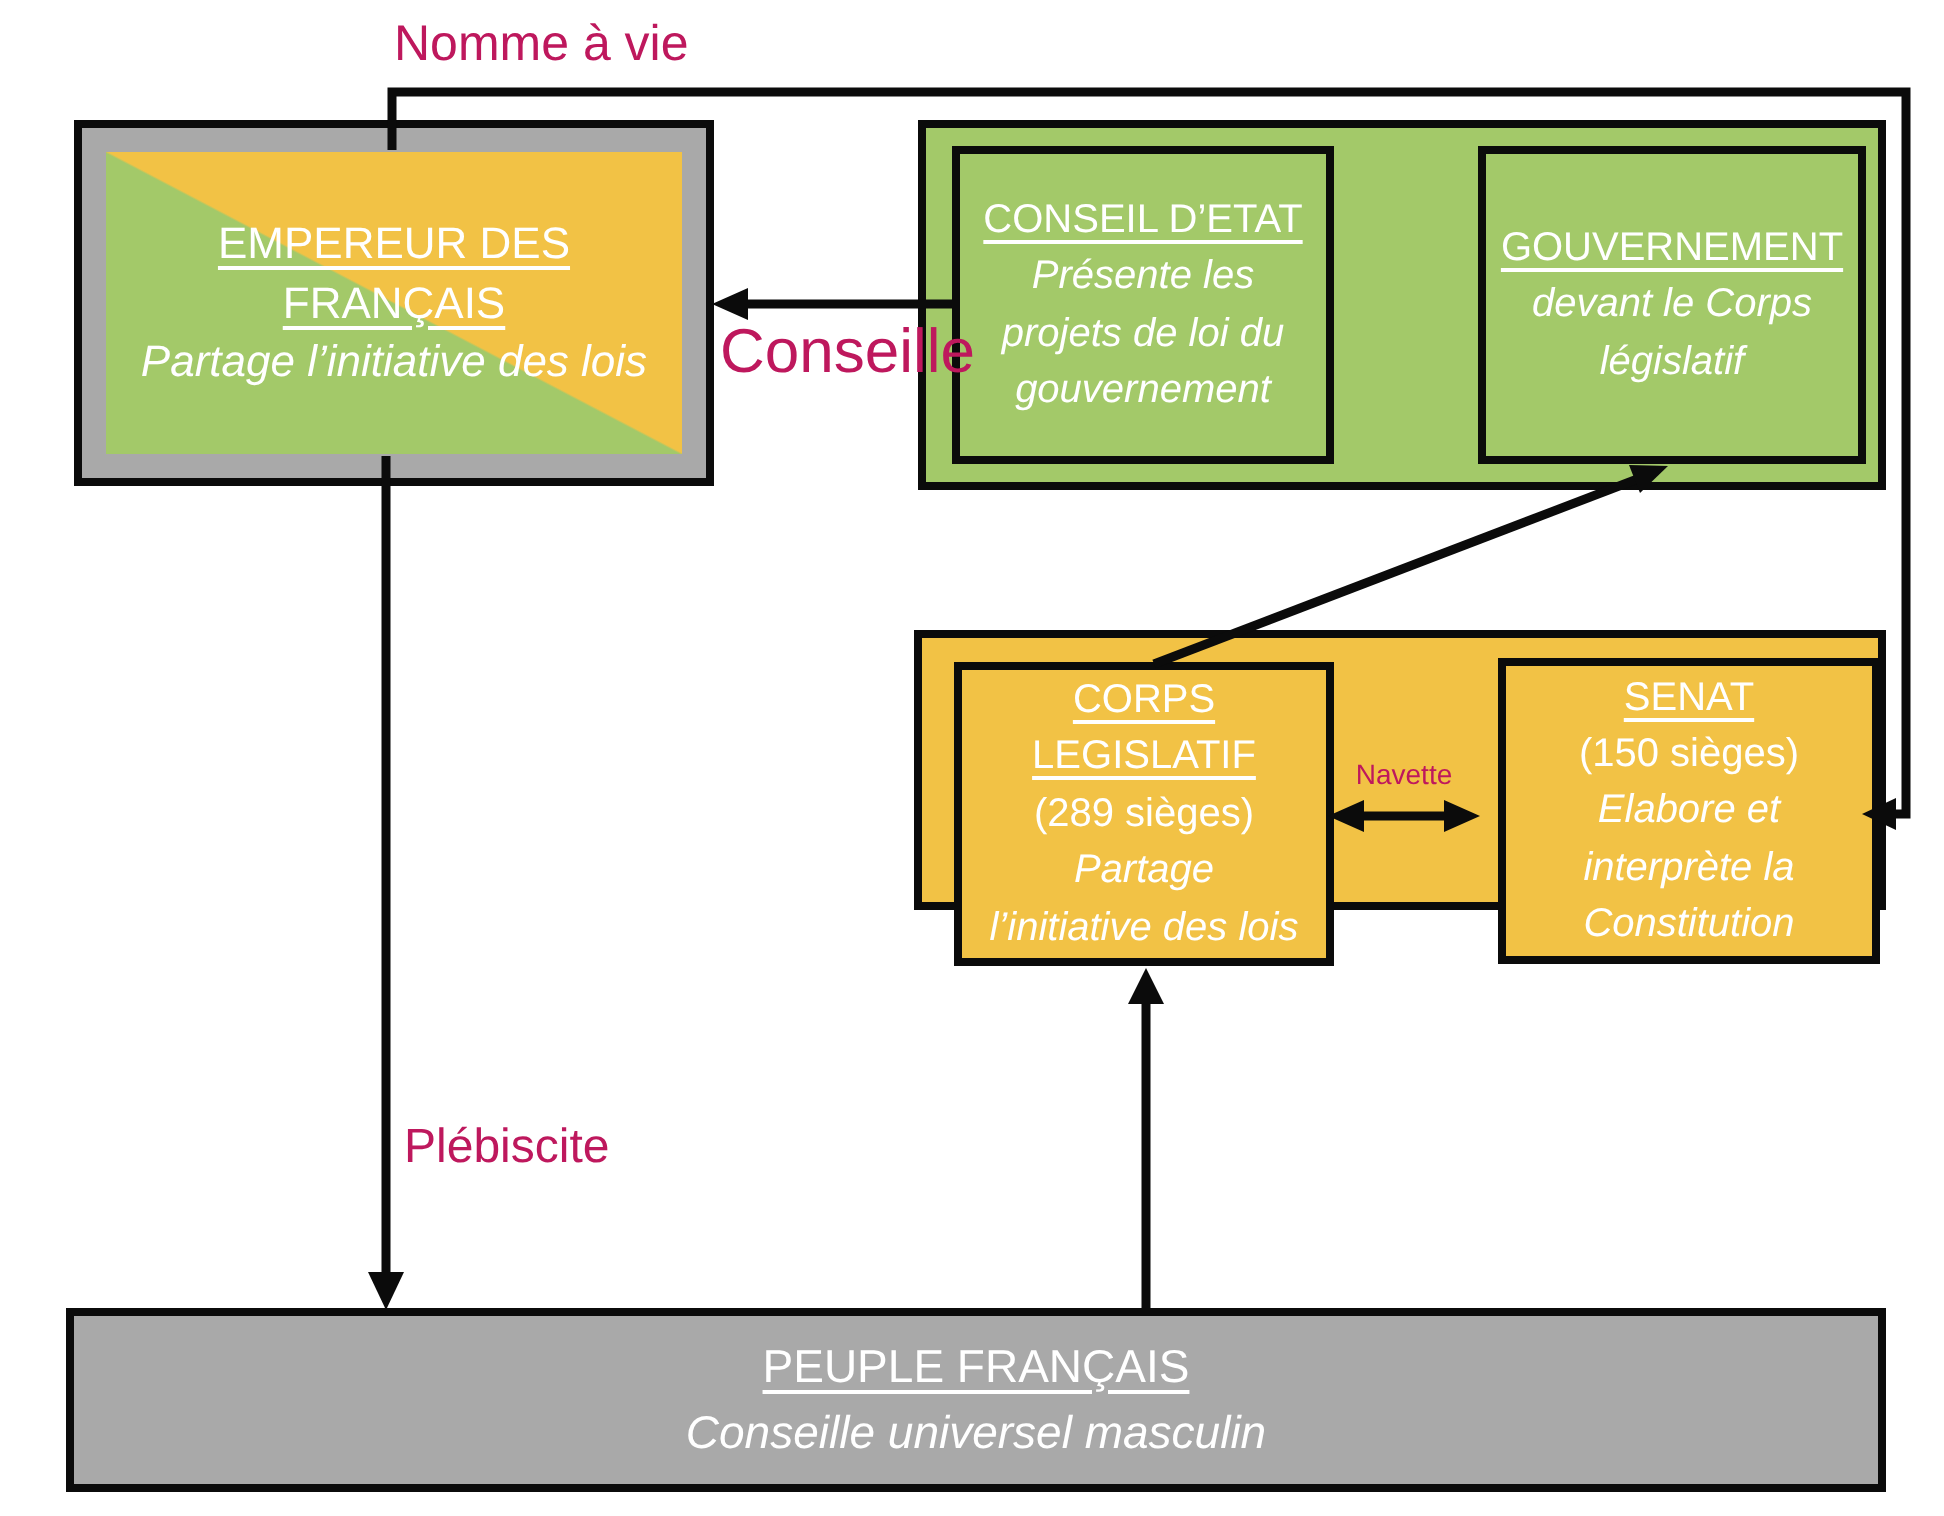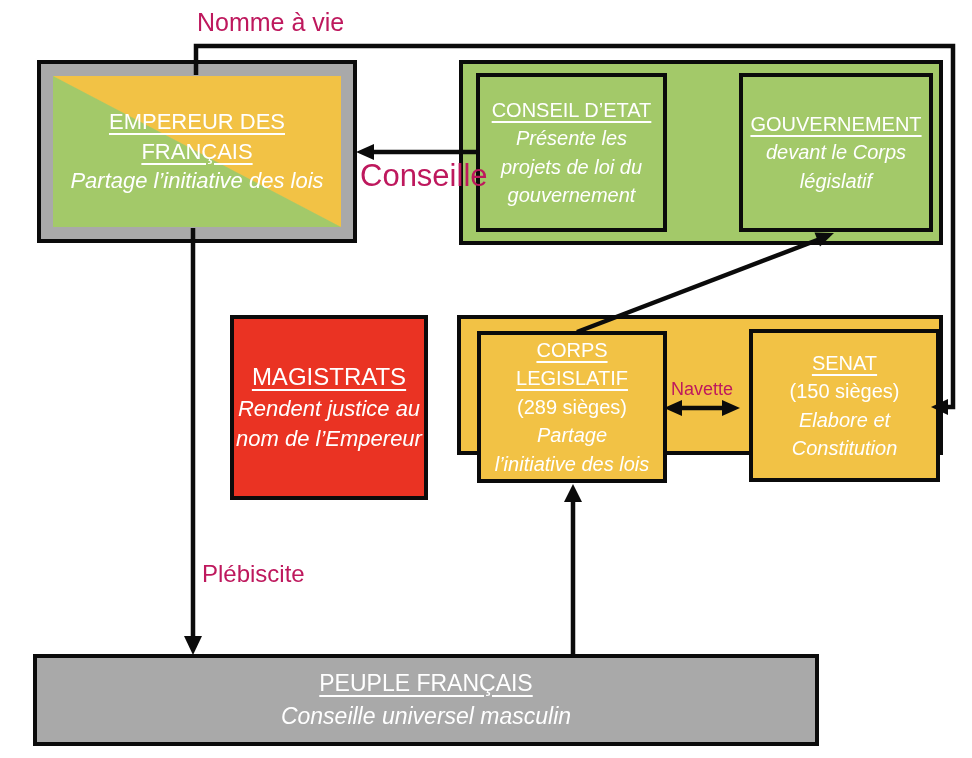--- a/index.html
+++ b/index.html
@@ -40,28 +40,28 @@
   .magistrats .title{font-size:24px;}
 
   
   .yellow-container{left:457px; top:315px; width:486px; height:140px; background:var(--yellow);}
   .yellow-container .inner{position:absolute; border:4px solid var(--line); box-sizing:border-box; background:var(--yellow);}
   .corps{left:16px; top:12px; width:190px; height:152px;}
   .senat{left:288px; top:10px; width:191px; height:153px;
          background:linear-gradient(to top right, var(--red) 49.8%, var(--yellow) 50.2%);}
 
   
-  .peuple{left:33px; top:654px; width:786px; height:92px; background:var(--gray);}
+  .peuple{left:33px; top:654px; width:910px; height:92px; background:var(--gray);}
   .peuple .center-col{font-size:23px; line-height:1.45;}
 
   
   .lbl{position:absolute; color:#be185d; white-space:nowrap;}
   .lbl-nomme{left:197px; top:8px; font-size:25px;}
   .lbl-conseille{left:360px; top:158px; font-size:31px;}
-  .lbl-navette{left:662px; top:379px; width:80px; text-align:center; font-size:18px;}
+  .lbl-navette{left:662px; top:379px; width:80px; text-align:center; font-size:14px;}
   .lbl-plebiscite{left:202px; top:560px; font-size:24px;}
   .lbl-elit{left:581px; top:560px; font-size:24px;}
 
   svg.overlay{position:absolute; left:0; top:0; z-index:10; pointer-events:none;}
   svg .ln{stroke:var(--line); stroke-width:4.5; fill:none;}
   svg .ah{fill:var(--line); stroke:none;}
 </style>
 </head>
 <body>
 
@@ -87,43 +87,37 @@
     </div>
     <div class="inner gouvernement">
       <div class="center-col">
         <div class="u">GOUVERNEMENT</div>
         <div class="it">devant le Corps</div>
         <div class="it">législatif</div>
       </div>
     </div>
   </div>
 
-  <div class="box magistrats">
-    <div class="center-col">
-      <div class="u title">MAGISTRATS</div>
-      <div class="it">Rendent justice au</div>
-      <div class="it">nom de l’Empereur</div>
-    </div>
-  </div>
 
   <div class="box yellow-container">
     <div class="inner corps">
       <div class="center-col">
         <div class="u">CORPS</div>
         <div class="u">LEGISLATIF</div>
         <div>(289 sièges)</div>
         <div class="it">Partage</div>
         <div class="it">l’initiative des lois</div>
       </div>
     </div>
     <div class="inner senat">
       <div class="center-col">
         <div class="u">SENAT</div>
         <div>(150 sièges)</div>
         <div class="it">Elabore et</div>
+        <div class="it">interprète la</div>
         <div class="it">Constitution</div>
       </div>
     </div>
   </div>
 
   <div class="box peuple">
     <div class="center-col">
       <div class="u">PEUPLE FRANÇAIS</div>
       <div class="it">Conseille universel masculin</div>
     </div>

